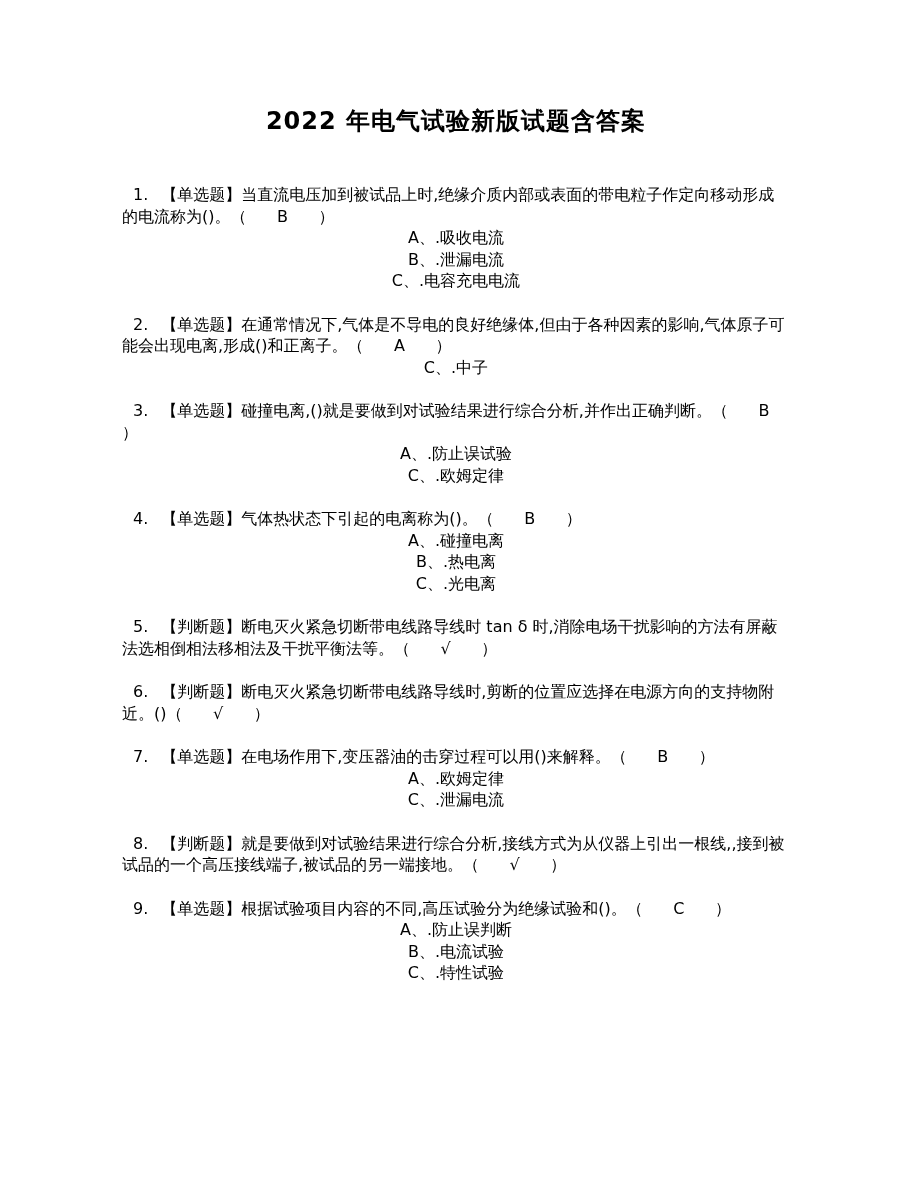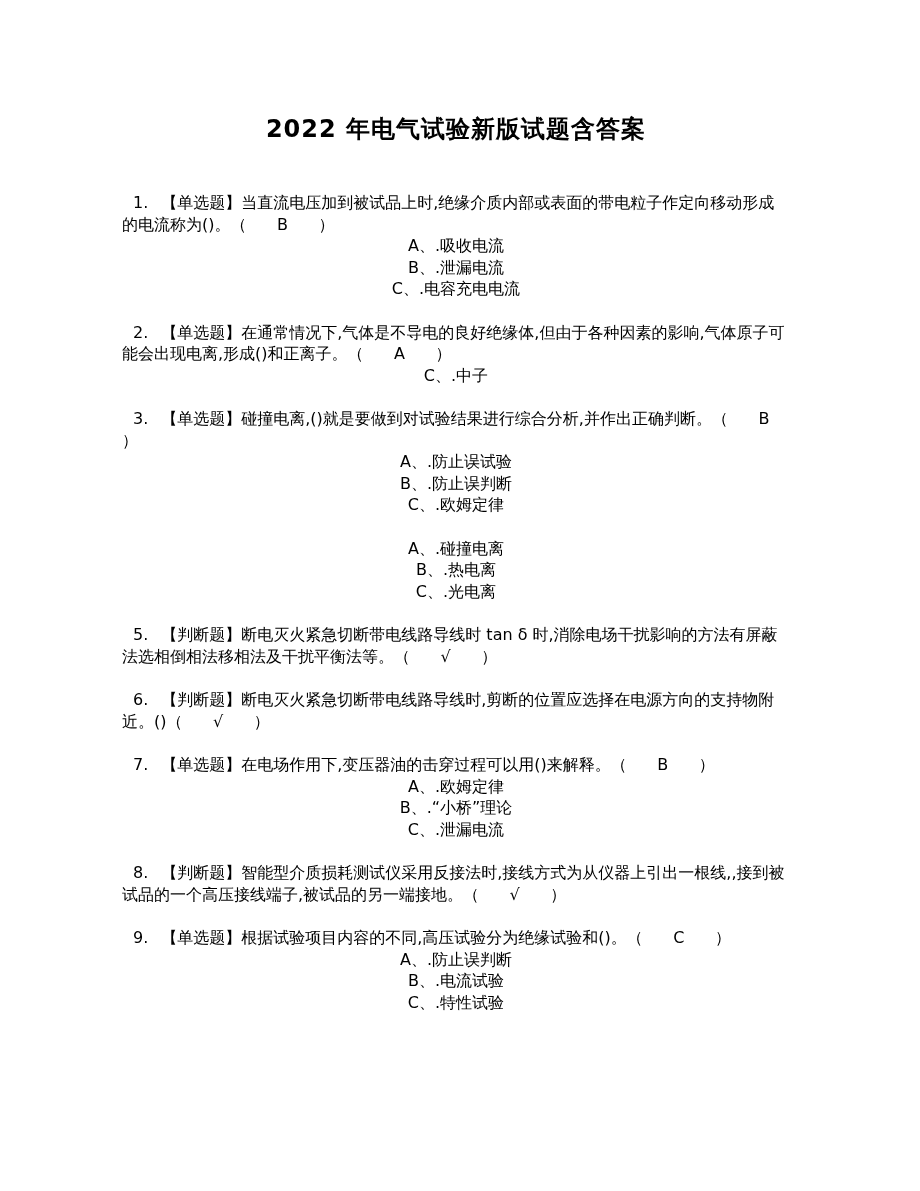--- a/index.html
+++ b/index.html
@@ -17,21 +17,21 @@
     padding: 104px 130px 0 122px;
     font-family: "DejaVu Sans", "Liberation Sans", sans-serif;
     color: #000000;
     overflow: hidden;
   }
   .doc-title {
     font-size: 24px;
     line-height: 34px;
     font-weight: 700;
     text-align: center;
-    margin: 8px 0 46px 0;
+    margin: 0 0 46px 0;
     letter-spacing: 1px;
   }
   .question {
     margin: 0 0 22px 0;
     font-size: 16px;
     line-height: 21.5px;
   }
   .qline {
     margin: 0;
     text-indent: 11px;
@@ -64,47 +64,46 @@
   </div>
 
   <div class="question">
     <p class="qline"><span class="qnum">2.</span><span>【单选题】</span><span>在通常情况下,气体是不导电的良好绝缘体,但由于各种因素的影响,气体原子可能会出现电离,形成()和正离子。</span><span>（      A      ）</span></p>
     <div class="option">C、.中子</div>
   </div>
 
   <div class="question">
     <p class="qline"><span class="qnum">3.</span><span>【单选题】</span><span>碰撞电离,()就是要做到对试验结果进行综合分析,并作出正确判断。</span><span>（      B      ）</span></p>
     <div class="option">A、.防止误试验</div>
-    <div class="option">B、.防止误判断</div>
     <div class="option">C、.欧姆定律</div>
   </div>
 
   <div class="question">
+    <p class="qline"><span class="qnum">4.</span><span>【单选题】</span><span>气体热状态下引起的电离称为()。</span><span>（      B      ）</span></p>
     <div class="option">A、.碰撞电离</div>
     <div class="option">B、.热电离</div>
     <div class="option">C、.光电离</div>
   </div>
 
   <div class="question">
     <p class="qline"><span class="qnum">5.</span><span>【判断题】</span><span>断电灭火紧急切断带电线路导线时 tan δ 时,消除电场干扰影响的方法有屏蔽法选相倒相法移相法及干扰平衡法等。</span><span>（      √      ）</span></p>
   </div>
 
   <div class="question">
     <p class="qline"><span class="qnum">6.</span><span>【判断题】</span><span>断电灭火紧急切断带电线路导线时,剪断的位置应选择在电源方向的支持物附近。()</span><span>（      √      ）</span></p>
   </div>
 
   <div class="question">
     <p class="qline"><span class="qnum">7.</span><span>【单选题】</span><span>在电场作用下,变压器油的击穿过程可以用()来解释。</span><span>（      B      ）</span></p>
     <div class="option">A、.欧姆定律</div>
-    <div class="option">B、.“小桥”理论</div>
     <div class="option">C、.泄漏电流</div>
   </div>
 
   <div class="question">
-    <p class="qline"><span class="qnum">8.</span><span>【判断题】</span><span>智能型介质损耗测试仪采用反接法时,接线方式为从仪器上引出一根线,,接到被试品的一个高压接线端子,被试品的另一端接地。</span><span>（      √      ）</span></p>
+    <p class="qline"><span class="qnum">8.</span><span>【判断题】</span><span>就是要做到对试验结果进行综合分析,接线方式为从仪器上引出一根线,,接到被试品的一个高压接线端子,被试品的另一端接地。</span><span>（      √      ）</span></p>
   </div>
 
   <div class="question">
     <p class="qline"><span class="qnum">9.</span><span>【单选题】</span><span>根据试验项目内容的不同,高压试验分为绝缘试验和()。</span><span>（      C      ）</span></p>
     <div class="option">A、.防止误判断</div>
     <div class="option">B、.电流试验</div>
     <div class="option">C、.特性试验</div>
   </div>
 
 </div>

